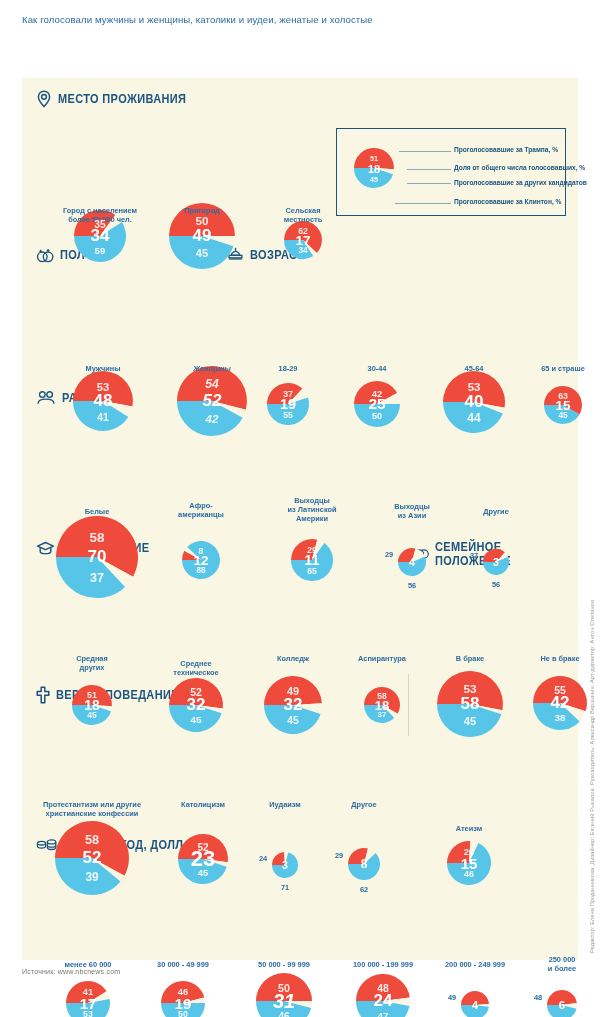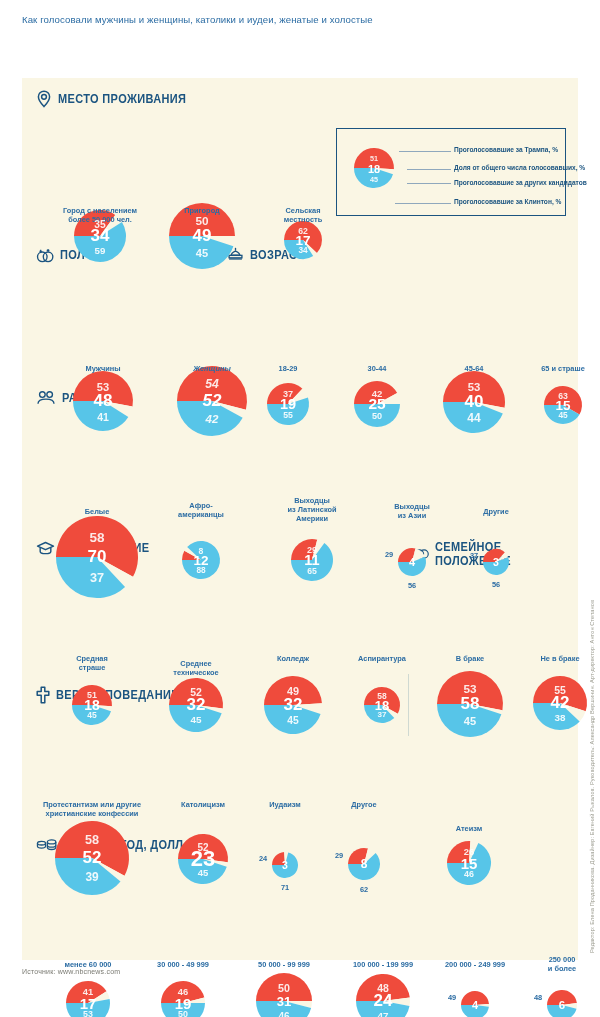--- a/index.html
+++ b/index.html
@@ -384,21 +384,21 @@
       <div class="pie-group" style="left: 47px; top: 604px; width: 46px; height: 46px;">
         <div class="pie">
           <svg width="46" height="46" viewBox="0 0 46 46">
             <path d="M23 23 L3.00 23.00 A20 20 0 1 1 42.96 24.26 Z" fill="#ef4b3c"></path>
             <path d="M23 23 L42.96 24.26 A20 20 0 0 1 42.02 29.18 Z" fill="#faf6e4"></path>
             <path d="M23 23 L42.02 29.18 A20 20 0 0 1 3.00 23.00 Z" fill="#57c5e8"></path>
           </svg>
         </div>
         <div class="pie-label" style="left: 23px; top: -28px; transform: translateX(-50%);">
           <div>Средная</div>
-          <div>страше</div>
+          <div>других</div>
         </div>
         <div class="num share" style="left: 23px; top: 23px; transform: translate(-50%, -50%); font-size: 14px;">18</div>
         <div class="num trump" style="left: 23px; top: 13.4px; transform: translate(-50%, -50%); font-size: 8.9px;">51</div>
         <div class="num clinton" style="left: 23px; top: 33.4px; transform: translate(-50%, -50%); font-size: 8.5px;">45</div>
       </div>
       <div class="pie-group" style="left: 144px; top: 597px; width: 60px; height: 60px;">
         <div class="pie">
           <svg width="60" height="60" viewBox="0 0 60 60">
             <path d="M30 30 L3.00 30.00 A27 27 0 1 1 56.79 33.38 Z" fill="#ef4b3c"></path>
             <path d="M30 30 L56.79 33.38 A27 27 0 0 1 55.68 38.34 Z" fill="#faf6e4"></path>
@@ -583,21 +583,21 @@
         <div class="pie">
           <svg width="62" height="62" viewBox="0 0 62 62">
             <path d="M31 31 L3.00 31.00 A28 28 0 0 1 59.00 31.00 Z" fill="#ef4b3c"></path>
             <path d="M31 31 L59.00 31.00 A28 28 0 0 1 58.12 37.96 Z" fill="#faf6e4"></path>
             <path d="M31 31 L58.12 37.96 A28 28 0 0 1 3.00 31.00 Z" fill="#57c5e8"></path>
           </svg>
         </div>
         <div class="pie-label" style="left: 31px; top: -10px; transform: translateX(-50%);">
           <div>50 000 - 99 999</div>
         </div>
-        <div class="num share" style="left: 31px; top: 31px; transform: translate(-50%, -50%); font-size: 13px;">31</div>
+        <div class="num share" style="left: 31px; top: 31px; transform: translate(-50%, -50%); font-size: 20px; font-style: italic;">31</div>
         <div class="num trump" style="left: 31px; top: 17.56px; transform: translate(-50%, -50%); font-size: 10.66px;">50</div>
         <div class="num clinton" style="left: 31px; top: 45.56px; transform: translate(-50%, -50%); font-size: 10.1px;">46</div>
       </div>
       <div class="pie-group" style="left: 331px; top: 893px; width: 60px; height: 60px;">
         <div class="pie">
           <svg width="60" height="60" viewBox="0 0 60 60">
             <path d="M30 30 L3.00 30.00 A27 27 0 0 1 56.79 26.62 Z" fill="#ef4b3c"></path>
             <path d="M30 30 L56.79 26.62 A27 27 0 0 1 56.52 35.06 Z" fill="#faf6e4"></path>
             <path d="M30 30 L56.52 35.06 A27 27 0 0 1 3.00 30.00 Z" fill="#57c5e8"></path>
           </svg>

